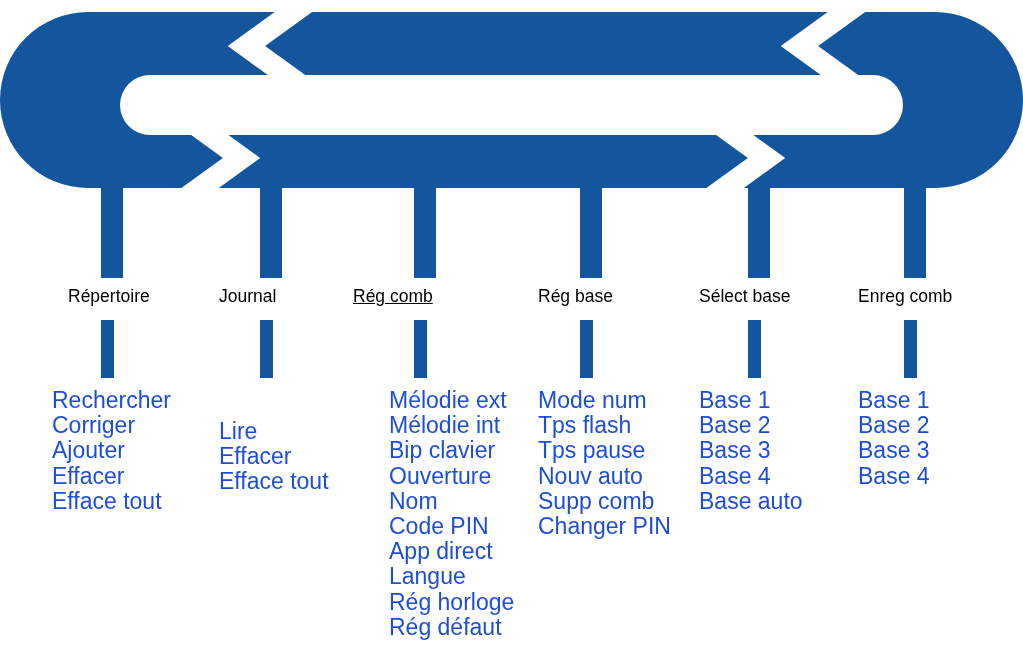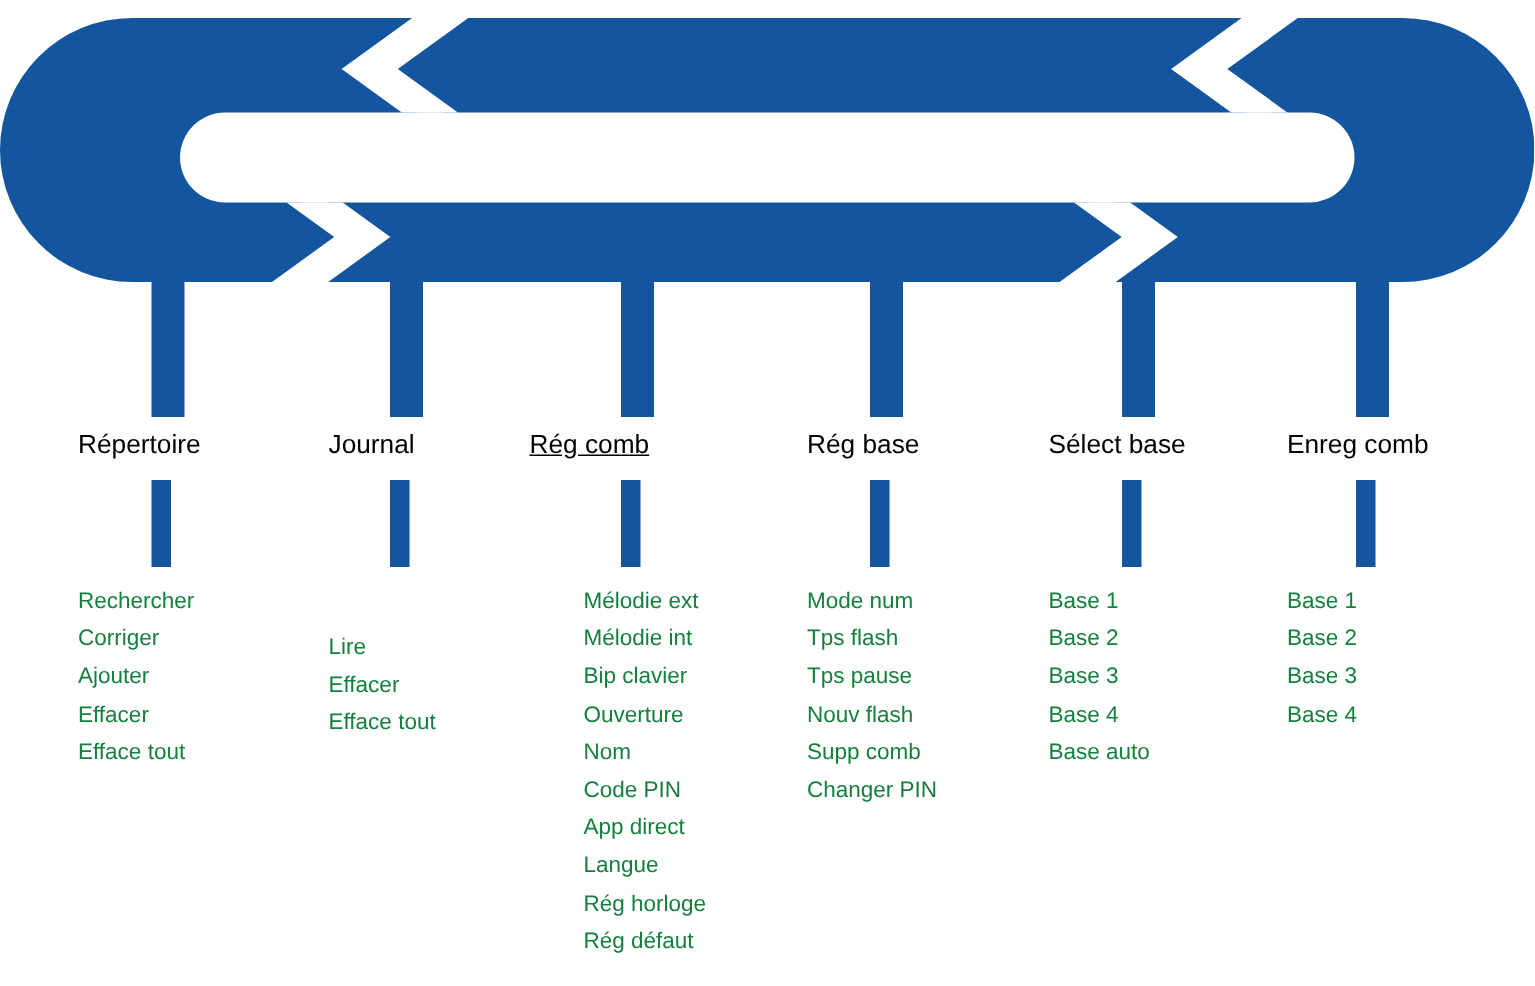--- a/index.html
+++ b/index.html
@@ -57,23 +57,23 @@
   .sub-list {
     position: absolute;
     top: 110px;
     left: 0;
     margin: 0;
     padding: 0;
     list-style: none;
     white-space: nowrap;
   }
   .sub-list li {
-    font-size: 15px;
+    font-size: 23px;
     line-height: 25.2px;
-    color: #15803d;
+    color: #1d4ed8;
     white-space: pre;
   }
 </style>
 </head>
 <body>
 
 <div id="canvas">
 
   <svg id="ring-svg" viewBox="0 0 1023 300">
     <defs>
@@ -104,21 +104,21 @@
       <rect x="414" y="185" width="22" height="93" fill="#14569E"></rect>
       <rect x="580" y="185" width="22" height="93" fill="#14569E"></rect>
       <rect x="748" y="185" width="22" height="93" fill="#14569E"></rect>
       <rect x="904" y="185" width="22" height="93" fill="#14569E"></rect>
     </g>
   </svg>
 
   <div class="menu-columns">
 
     <div class="menu-column" style="left:0px;">
-      <div class="col-title" style="left:52px;">Répertoire</div>
+      <div class="col-title" style="left:68px;">Répertoire</div>
       <div class="tick-bar" style="left:101px;"></div>
       <ul class="sub-list" style="left:52px;">
         <li>Rechercher</li>
         <li>Corriger</li>
         <li>Ajouter</li>
         <li>Effacer</li>
         <li>Efface tout</li>
       </ul>
     </div>
 
@@ -149,21 +149,21 @@
       </ul>
     </div>
 
     <div class="menu-column" style="left:0px;">
       <div class="col-title" style="left:538px;">Rég base</div>
       <div class="tick-bar" style="left:580px;"></div>
       <ul class="sub-list" style="left:538px;">
         <li>Mode num</li>
         <li>Tps flash</li>
         <li>Tps pause</li>
-        <li>Nouv flash</li>
+        <li>Nouv auto</li>
         <li>Supp comb</li>
         <li>Changer PIN</li>
       </ul>
     </div>
 
     <div class="menu-column" style="left:0px;">
       <div class="col-title" style="left:699px;text-align:center;">Sélect base</div>
       <div class="tick-bar" style="left:748px;"></div>
       <ul class="sub-list" style="left:699px;">
         <li>Base 1</li>

